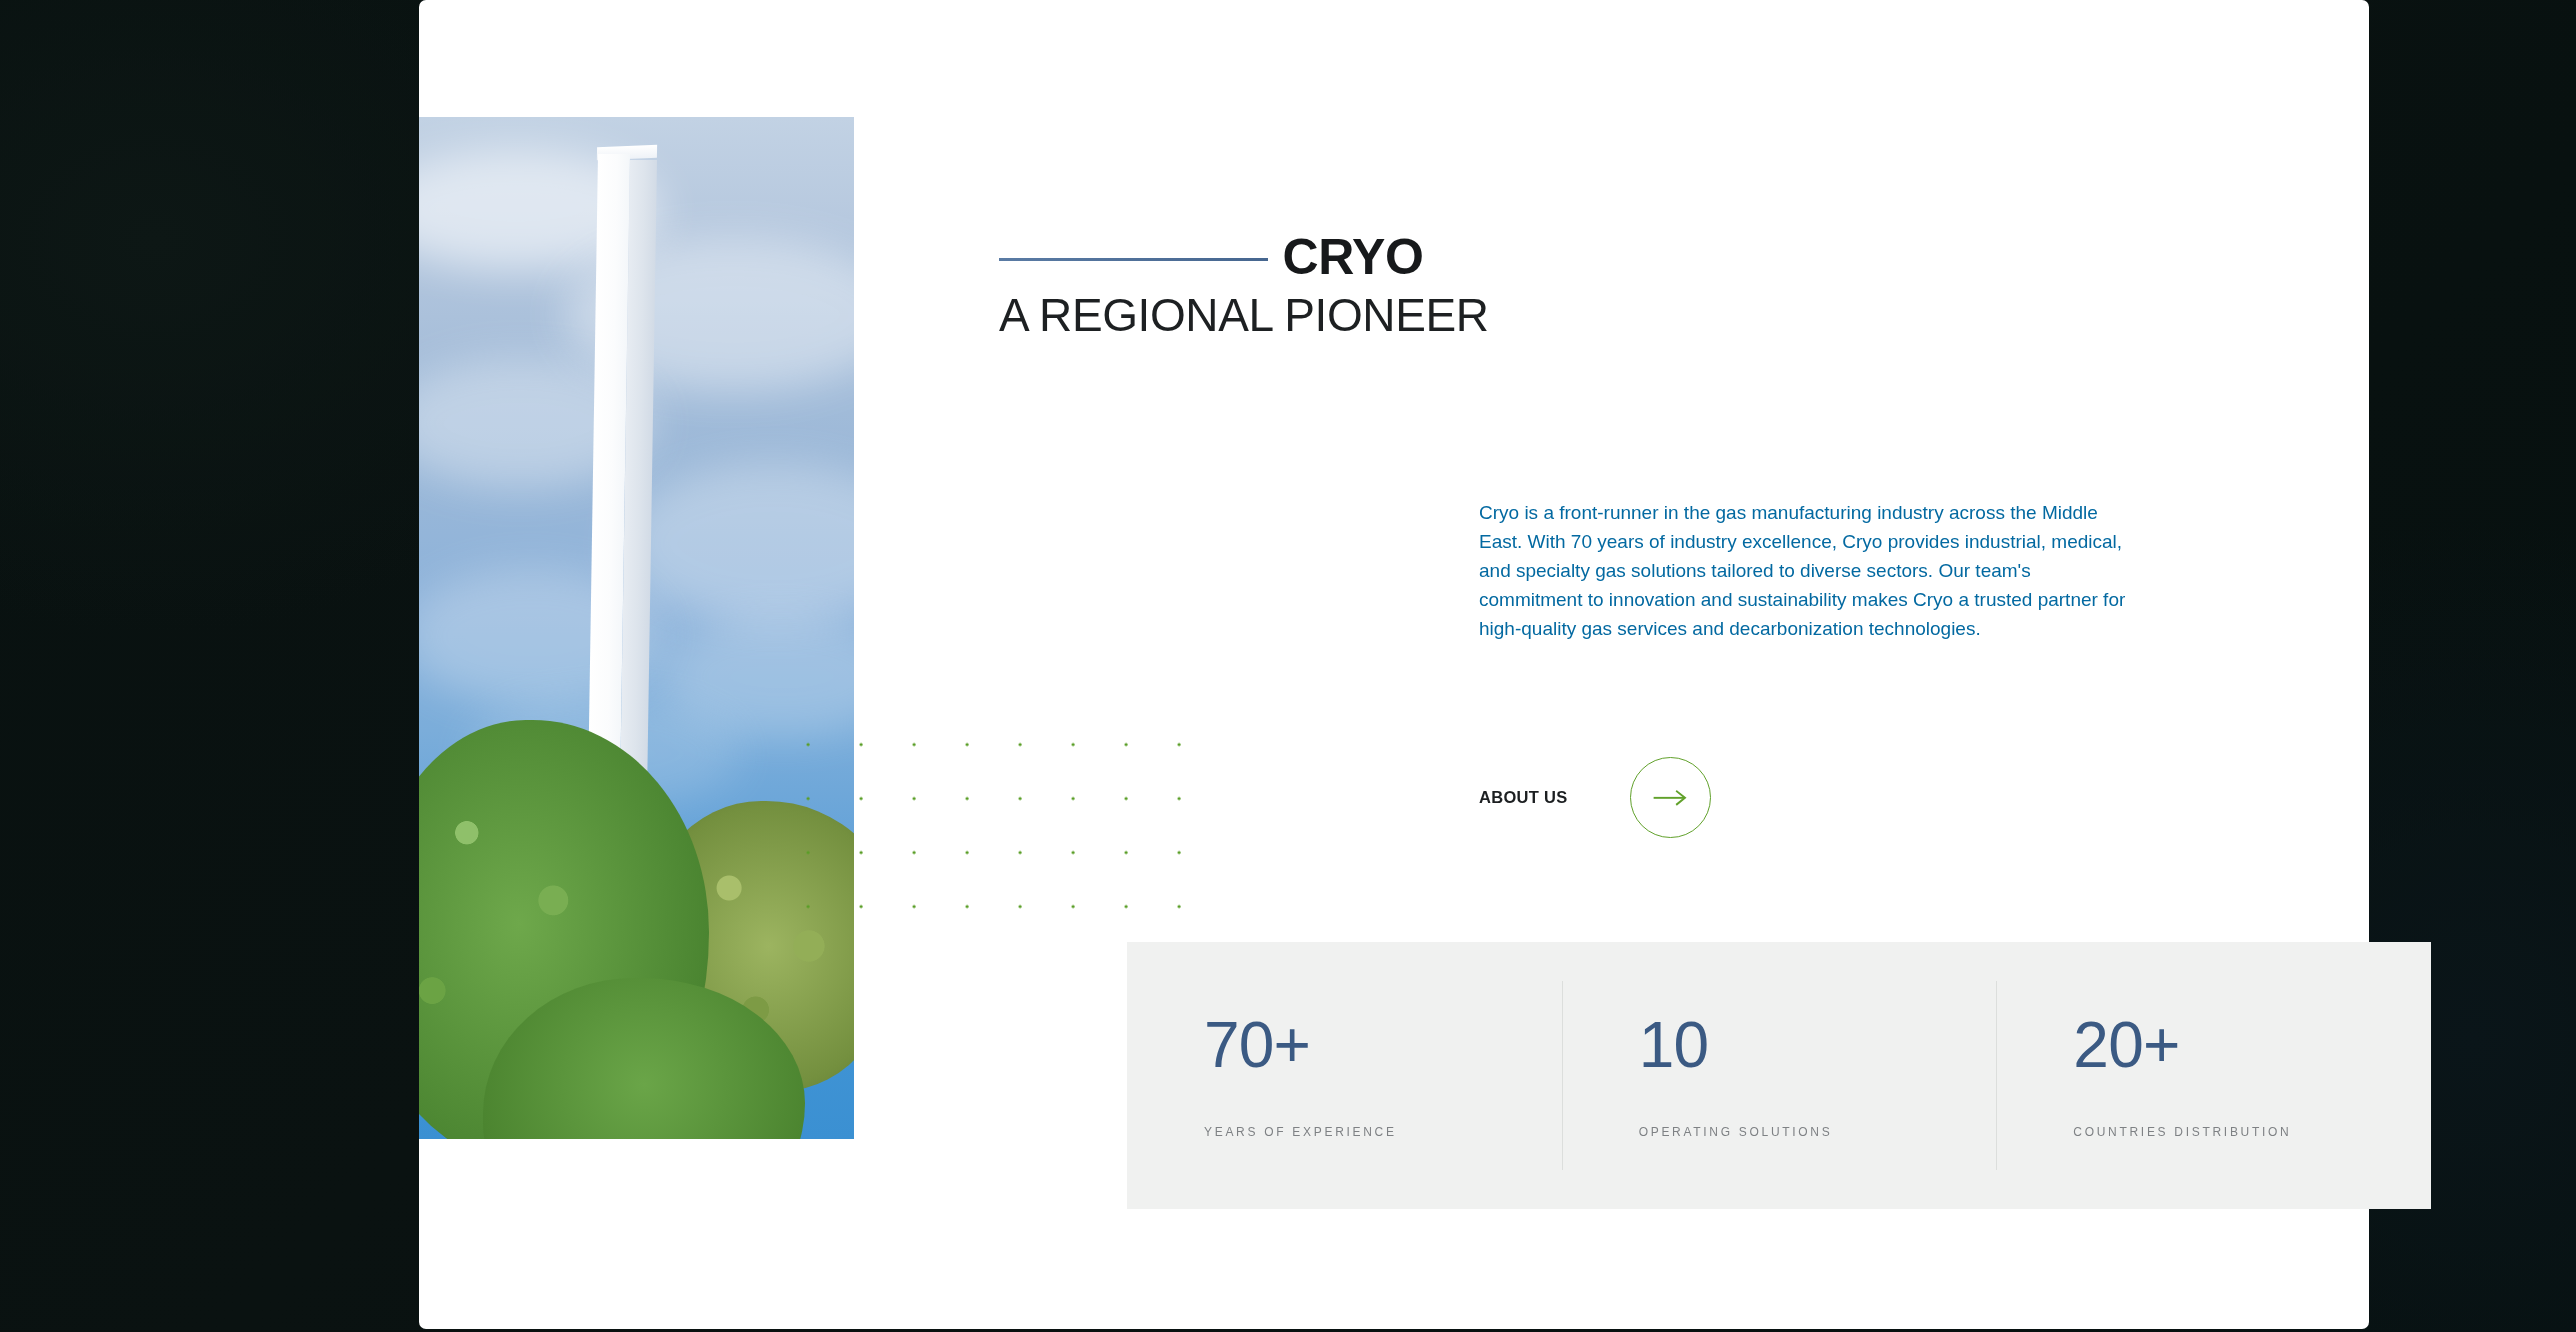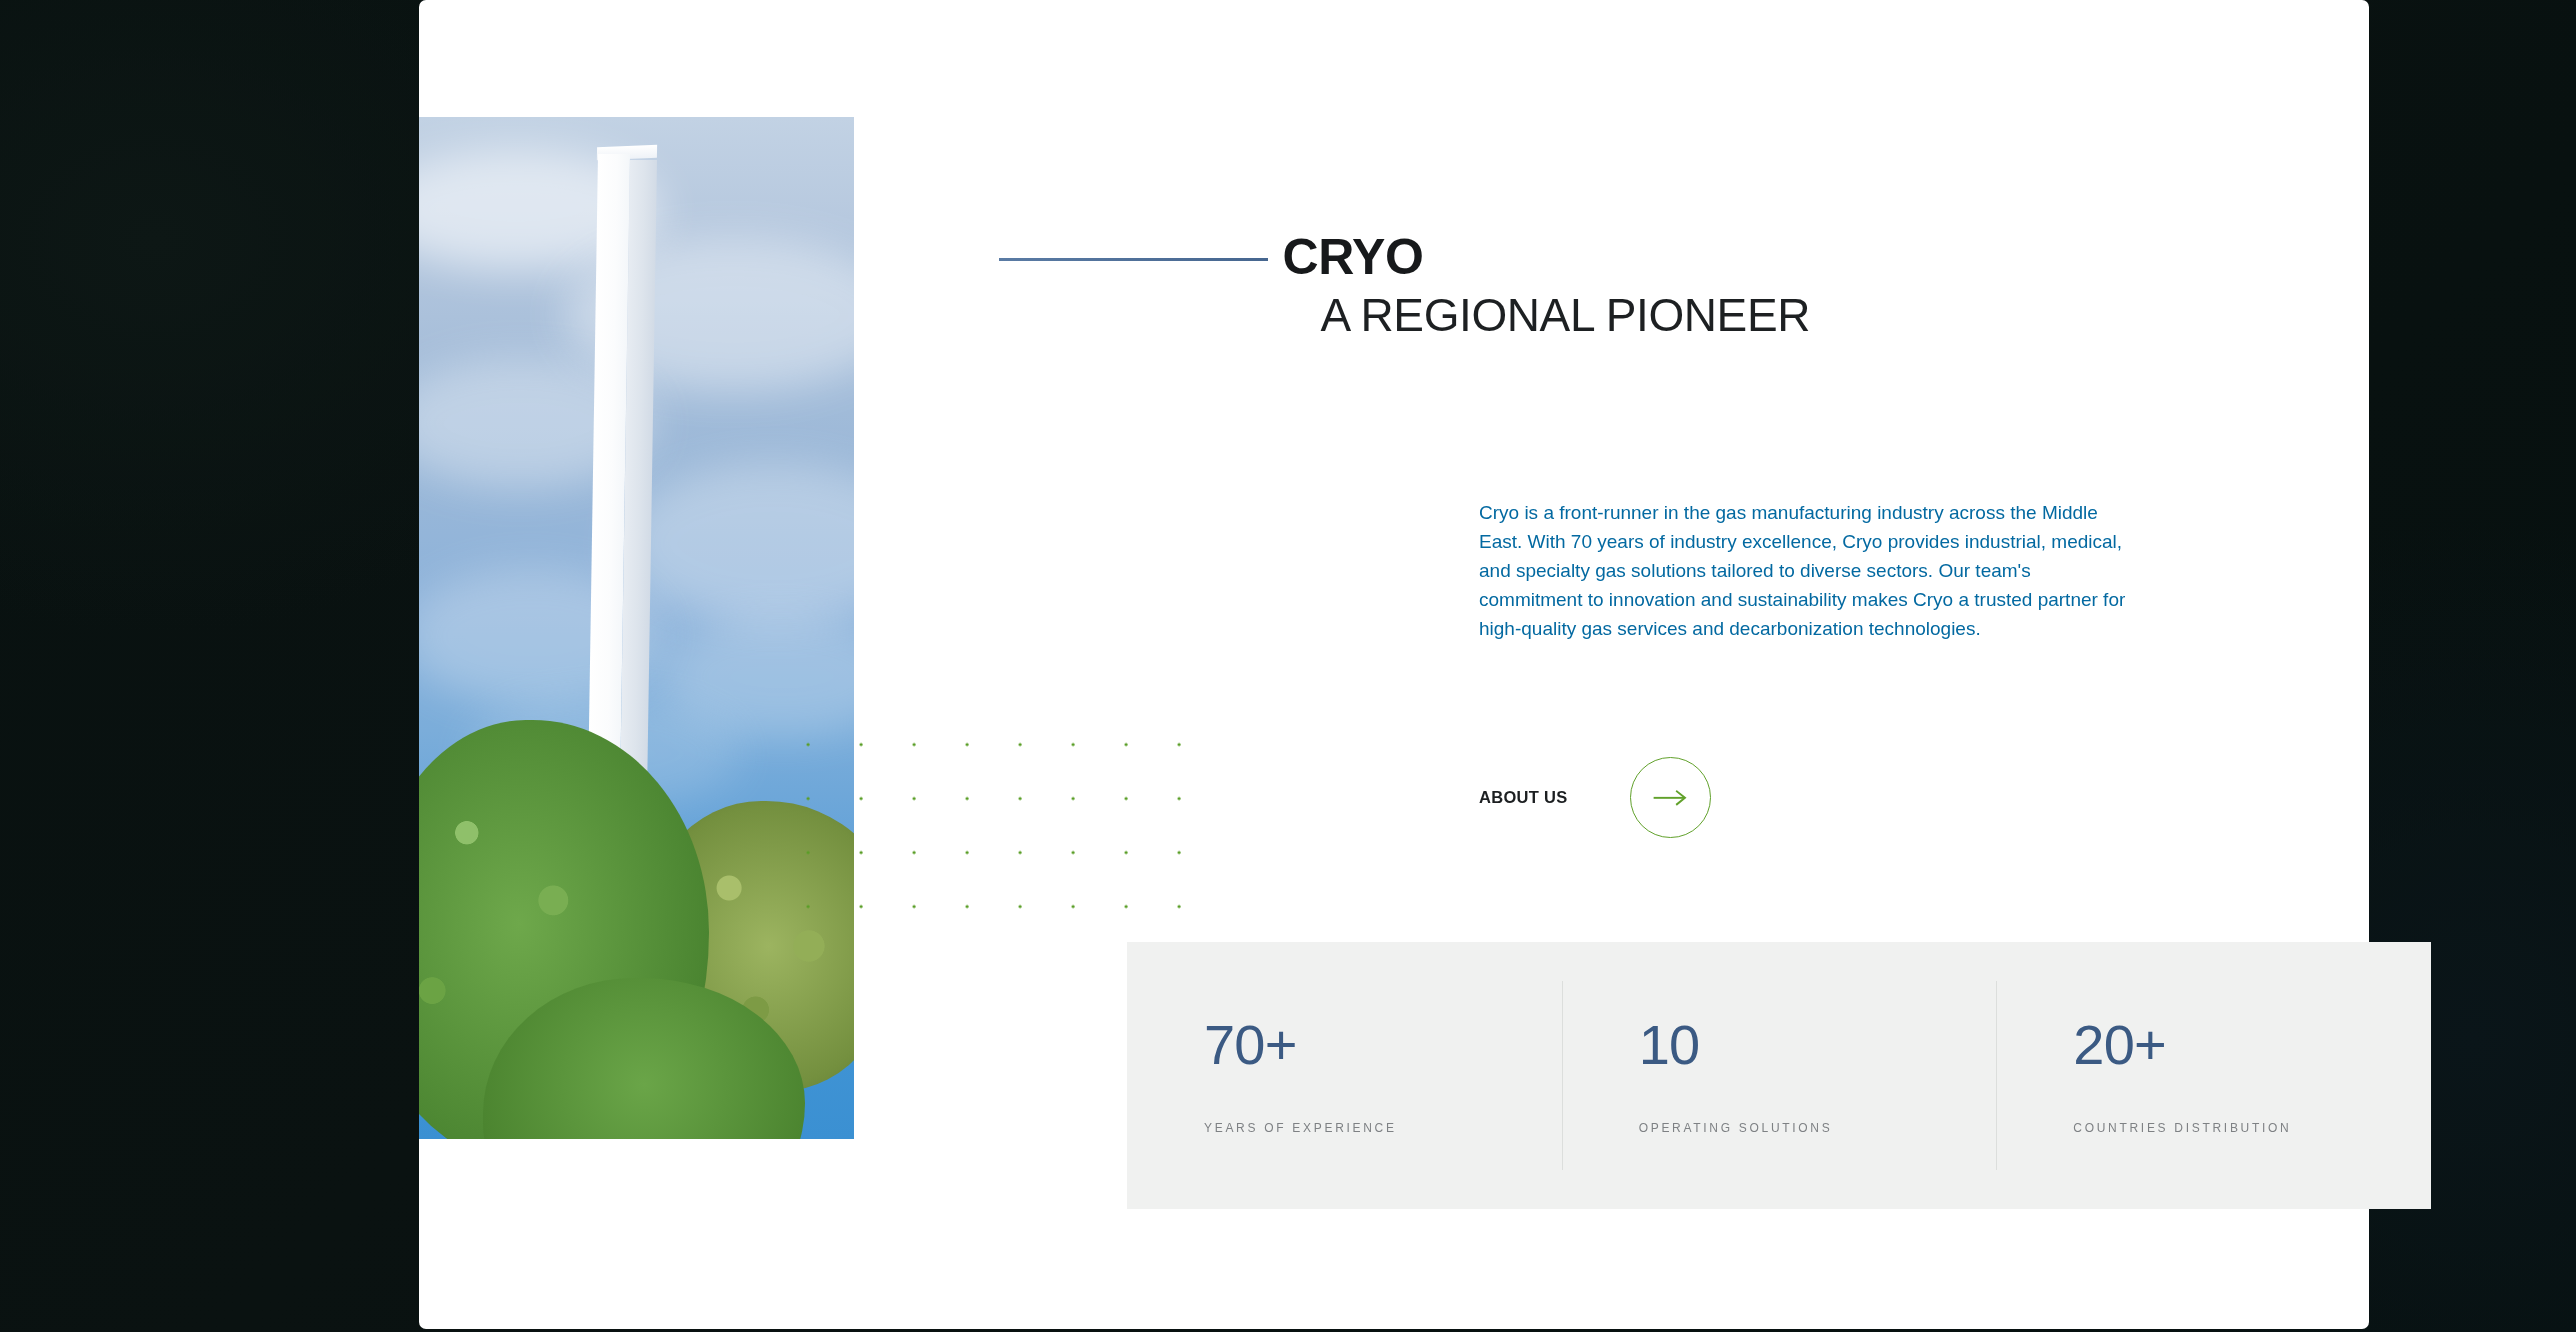--- a/index.html
+++ b/index.html
@@ -140,21 +140,21 @@
     background:linear-gradient(90deg,#5a7ba4,#46668f);
     margin-right:14.5px; margin-top:4.8px;
   }
   #brand-title {
     font-size:50px; font-weight:bold; letter-spacing:-0.4px;
     color:#17191b; line-height:1;
   }
 
   .headline {
     position:absolute; left:0; width:811px;
-    text-align:right;
+    text-align:left;
     font-size:46px; font-weight:400; letter-spacing:-0.4px;
     color:#1d2022; line-height:1.06;
   }
   #headline-1 { top:291px; }
   #headline-2 { top:357px; }
 
   #description {
     position:absolute; left:480px; top:498px; width:660px;
     font-size:19px; line-height:1.53; color:#0369a1; font-weight:400;
   }
@@ -186,21 +186,21 @@
     display:flex; flex-direction:column;
     justify-content:center;
     padding-left:77px;
   }
   .stat-col + .stat-col::before {
     content:"";
     position:absolute; left:0; top:39px; bottom:39px;
     width:0.8px; background:#dcdedc;
   }
   .stat-value {
-    font-size:56px; font-weight:300; color:#3b5a83;
+    font-size:64px; font-weight:300; color:#3b5a83;
     line-height:1; letter-spacing:-0.8px; margin-bottom:48px;
   }
   .stat-label {
     font-size:12px; letter-spacing:2.7px; color:#7e8184; font-weight:400;
   }
 </style>
 </head>
 <body>
 
 <div id="backdrop"></div>

